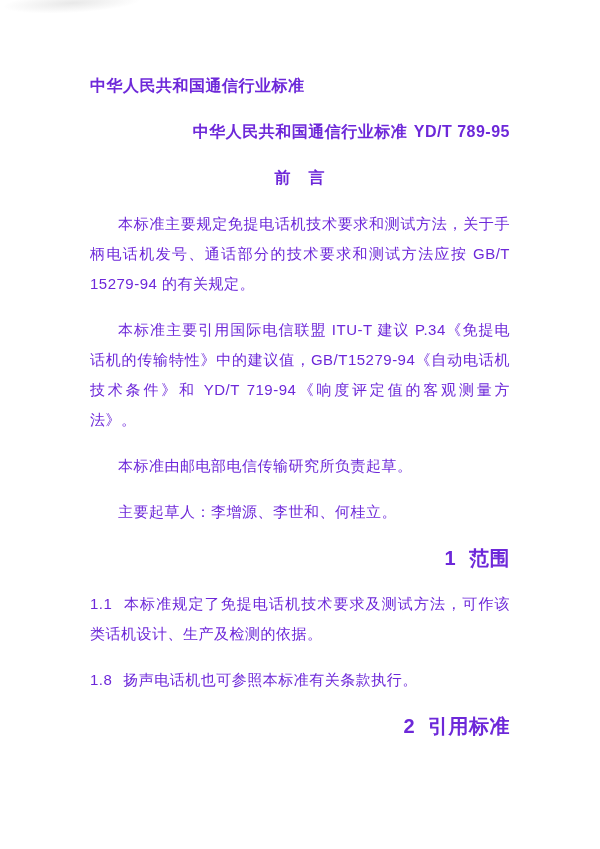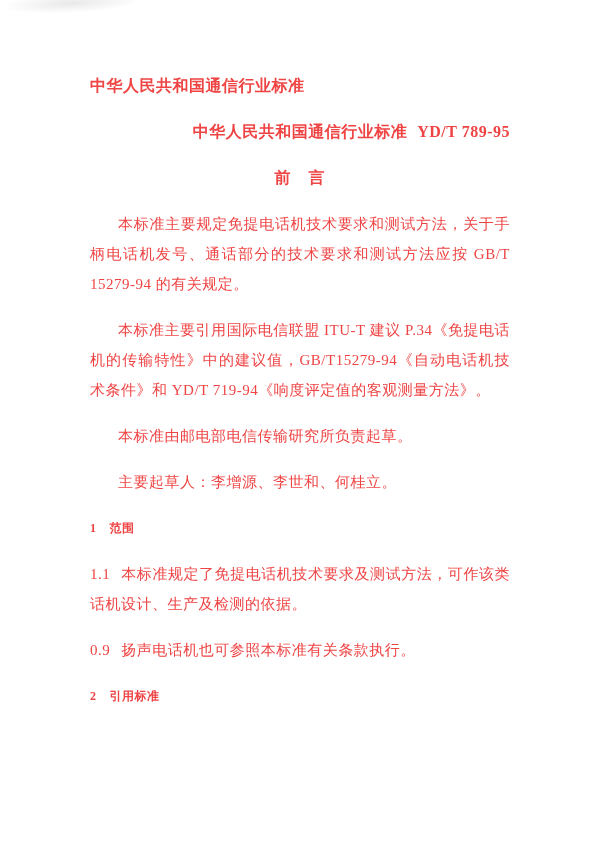--- a/index.html
+++ b/index.html
@@ -6,22 +6,22 @@
     margin: 0;
     padding: 0;
     background: #ffffff;
   }
   .page {
     position: relative;
     width: 600px;
     height: 849px;
     background: #ffffff;
     overflow: hidden;
-    font-family: Liberation Serif, serif;
-    color: #ef4444;
+    font-family: Liberation Sans, sans-serif;
+    color: #6d28d9;
   }
   
   .smudge {
     position: absolute;
     top: -7px;
     left: 2px;
     width: 140px;
     height: 20px;
     background: radial-gradient(ellipse at center,
                 rgba(150,150,150,0.22) 0%,
@@ -73,23 +73,23 @@
     text-align: center;
     font-weight: 700;
     font-size: 16px;
     letter-spacing: 1px;
   }
   .indent {
     text-indent: 28px;
   }
   .section-heading {
     font-weight: 700;
-    font-size: 12px;
+    font-size: 20px;
     letter-spacing: 0.5px;
-    text-align: left;
+    text-align: right;
   }
   .num {
     margin-right: 13px;
   }
   .clause-num {
     margin-right: 11px;
     margin-top: 8px;
   }
 </style>
 </head>
@@ -120,21 +120,21 @@
 
     <p class="section-heading">
       <span class="num">1</span><span>范围</span>
     </p>
 
     <p>
       <span class="clause-num">1.1</span><span>本标准规定了免提电话机技术要求及测试方法，可作该类话机设计、生产及检测的依据。</span>
     </p>
 
     <p>
-      <span class="clause-num">0.9</span><span>扬声电话机也可参照本标准有关条款执行。</span>
+      <span class="clause-num">1.8</span><span>扬声电话机也可参照本标准有关条款执行。</span>
     </p>
 
     <p class="section-heading">
       <span class="num">2</span><span>引用标准</span>
     </p>
 
   </div>
 </div>
 
 </body></html>

